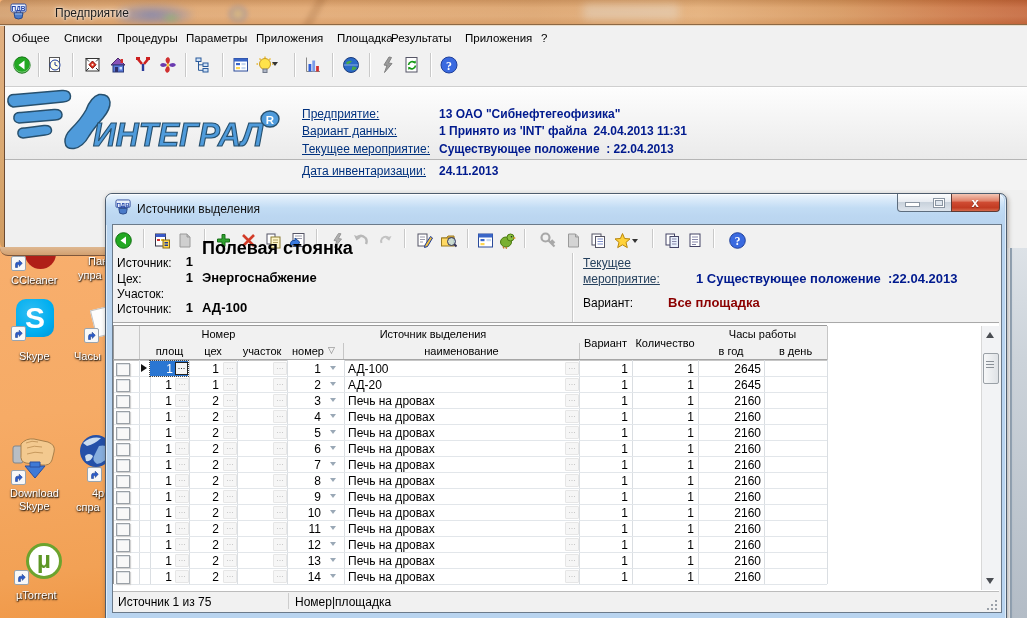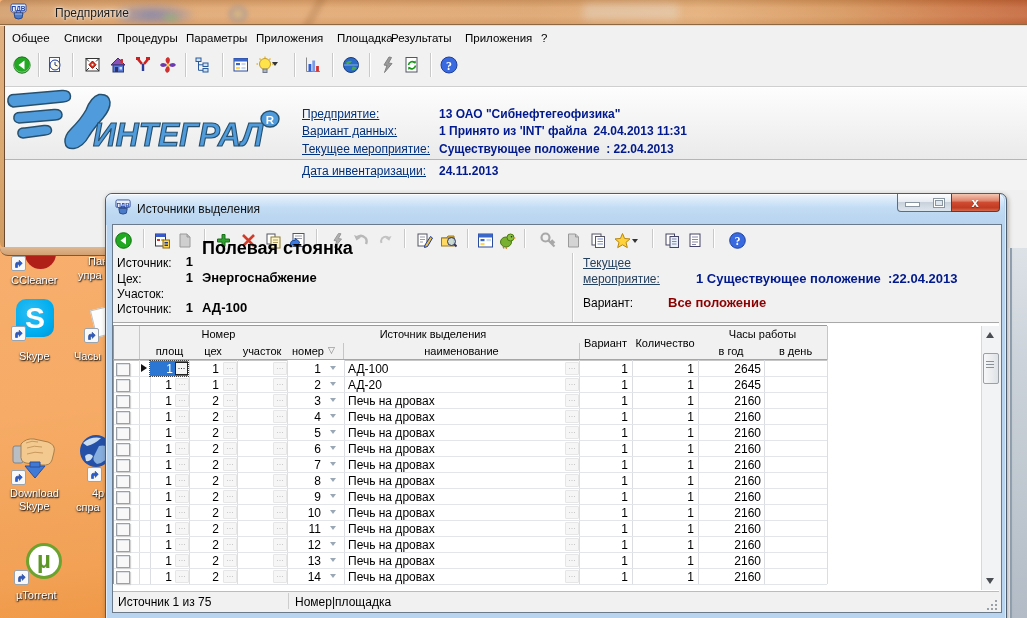--- a/index.html
+++ b/index.html
@@ -368,21 +368,21 @@
 <div class="cell r" style="left:160px;top:270px;width:33px;font-weight:bold;font-size:13px;">1</div>
 <div class="cell" style="left:202px;top:270px;font-weight:bold;font-size:13px;">Энергоснабжение</div>
 <div class="cell" style="left:117px;top:286px;">Участок:</div>
 <div class="cell" style="left:117px;top:301px;">Источник:</div>
 <div class="cell r" style="left:160px;top:300px;width:33px;font-weight:bold;font-size:13px;">1</div>
 <div class="cell" style="left:202px;top:300px;font-weight:bold;font-size:13px;">АД-100</div>
 <div class="abs" style="left:583px;top:256px;font-size:12px;color:#26415e;text-decoration:underline;">Текущее</div>
 <div class="abs" style="left:583px;top:272px;font-size:12px;color:#26415e;text-decoration:underline;">мероприятие:</div>
 <div class="abs" style="left:696px;top:271px;font-size:13px;font-weight:bold;color:#001a8e;white-space:pre;">1 Существующее положение  :22.04.2013</div>
 <div class="abs" style="left:583px;top:296px;font-size:12px;color:#000;">Вариант:</div>
-<div class="abs" style="left:668px;top:295px;font-size:13px;font-weight:bold;color:#8b0000;">Все положение</div>
+<div class="abs" style="left:668px;top:295px;font-size:13px;font-weight:bold;color:#8b0000;">Все площадка</div>
 <div class="abs" style="left:113px;top:324px;width:886px;height:267px;background:#fff;"></div>
 <div class="abs" style="left:113px;top:325px;width:714px;height:1px;background:#9a9a9a;"></div>
 <div class="hdr" style="left:113px;top:326px;width:37px;height:34px;line-height:34px;"></div>
 <div class="hdr" style="left:150px;top:326px;width:137px;height:17px;line-height:17px;">Номер</div>
 <div class="hdr" style="left:287px;top:326px;width:292px;height:17px;line-height:17px;">Источник выделения</div>
 <div class="hdr" style="left:579px;top:326px;width:53px;height:34px;line-height:34px;">Вариант</div>
 <div class="hdr" style="left:632px;top:326px;width:66px;height:34px;line-height:34px;">Количество</div>
 <div class="hdr" style="left:698px;top:326px;width:129px;height:17px;line-height:17px;">Часы работы</div>
 <div class="hdr" style="left:150px;top:343px;width:39px;height:17px;line-height:17px;">площ</div>
 <div class="hdr" style="left:189px;top:343px;width:48px;height:17px;line-height:17px;">цех</div>

